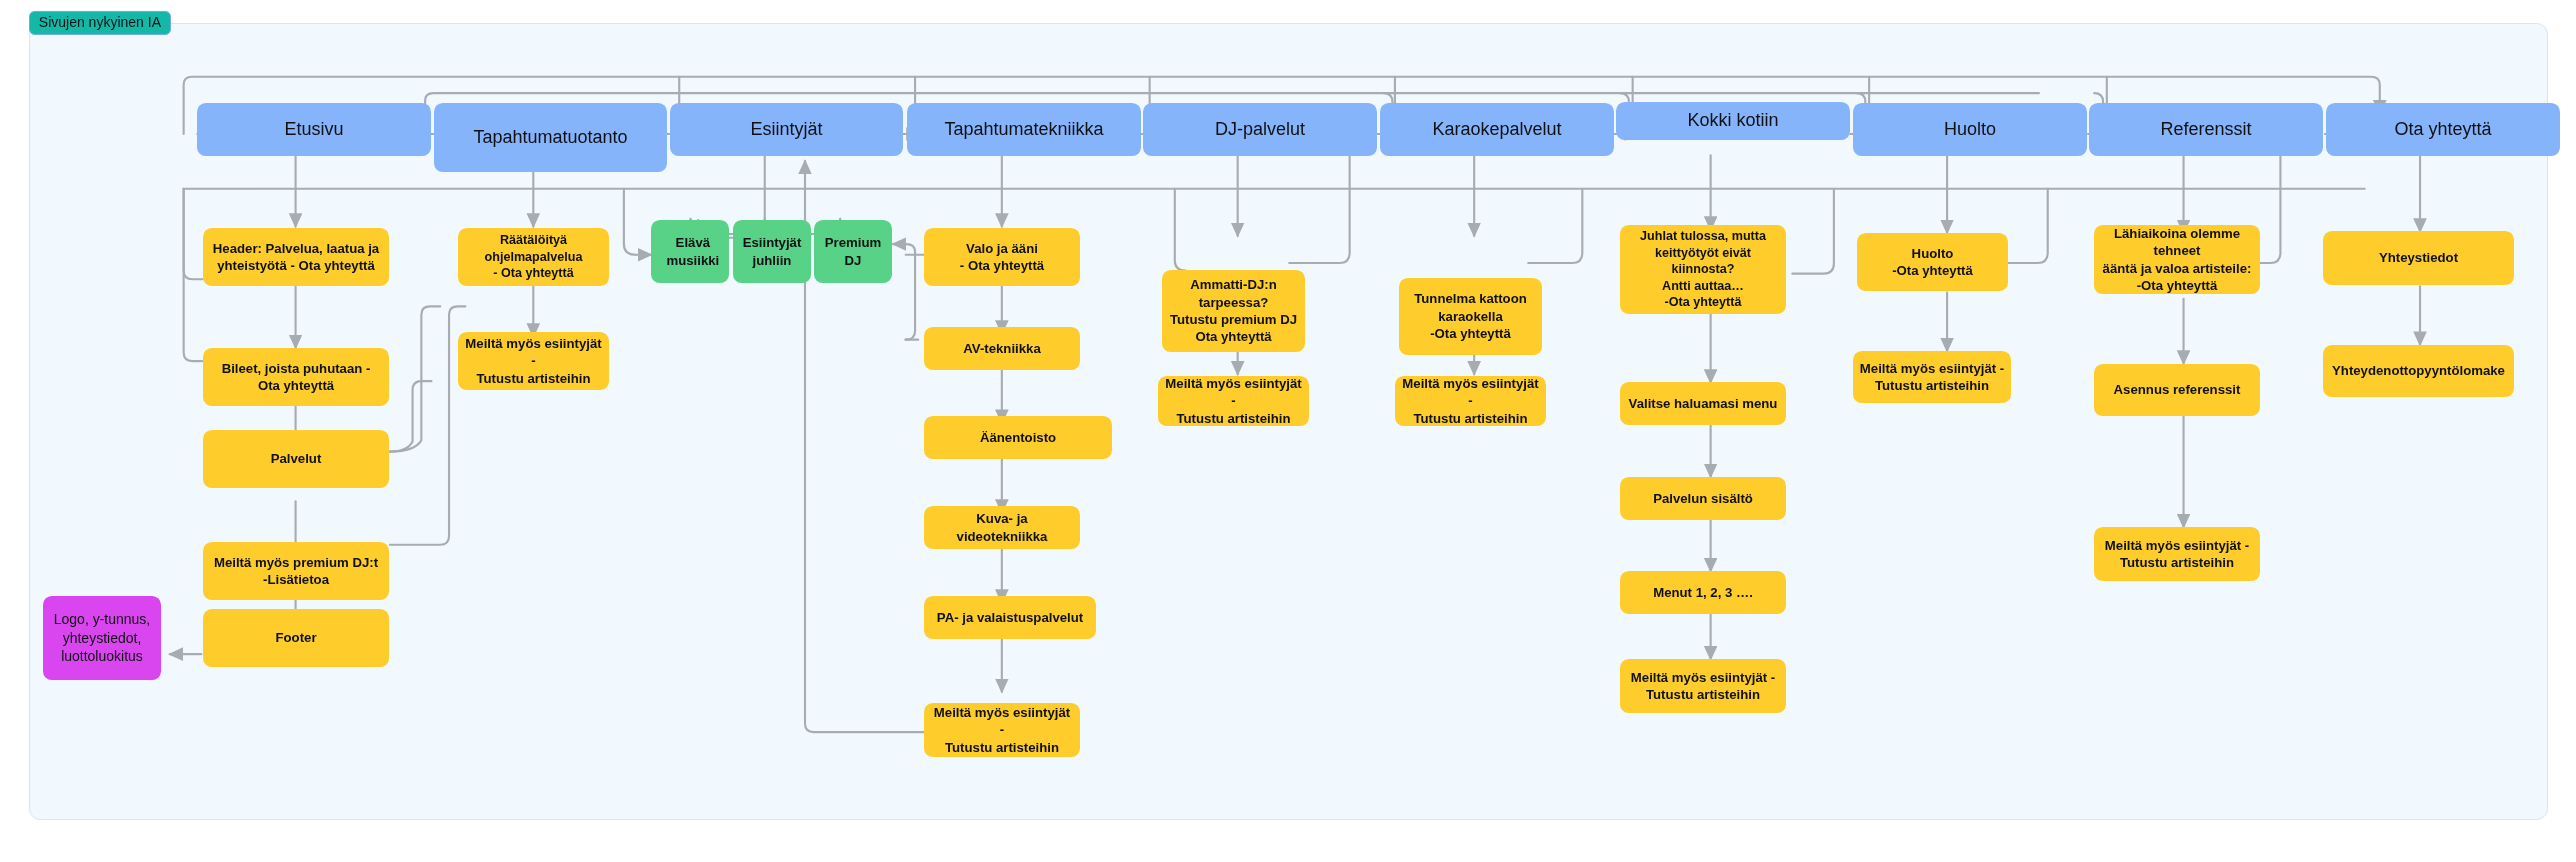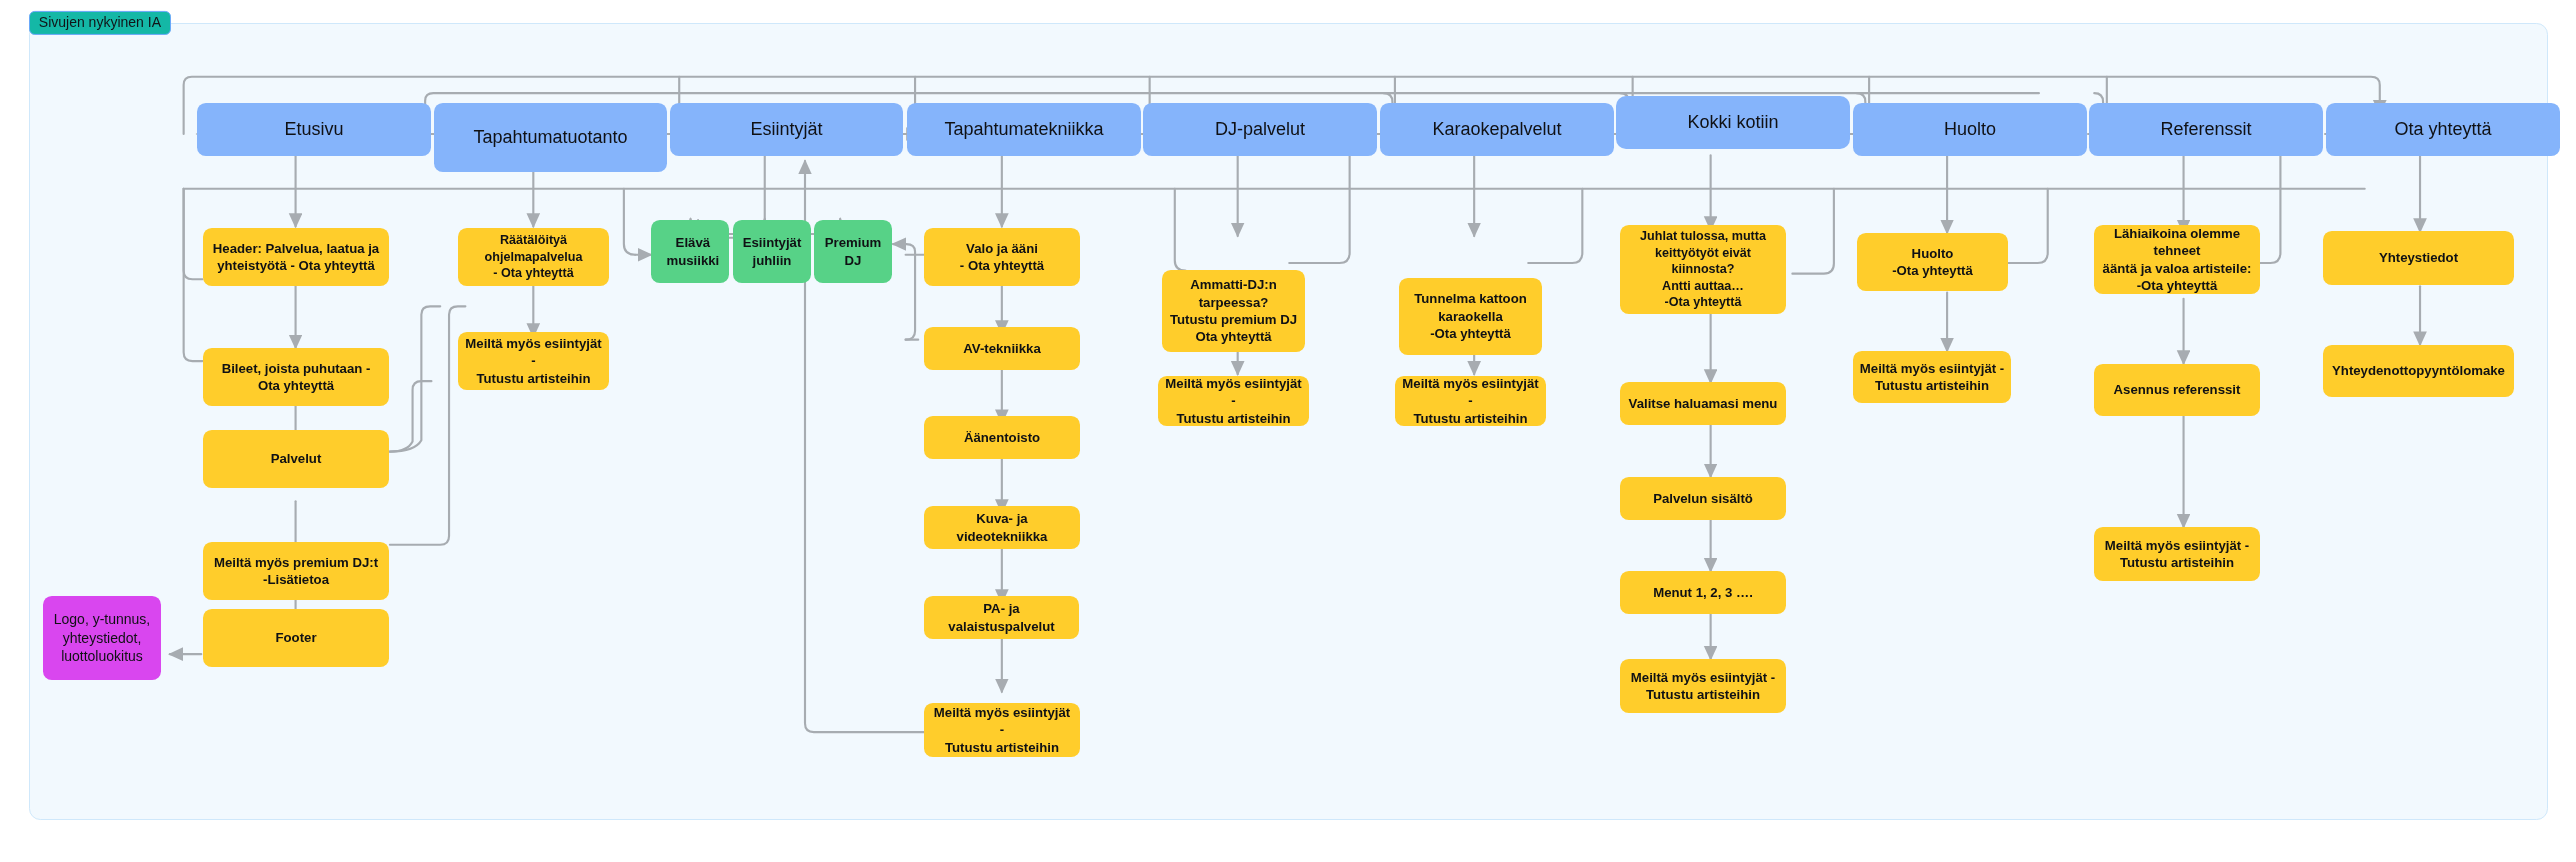--- a/index.html
+++ b/index.html
@@ -205,21 +205,21 @@
       <path d="M3848,455 L3848,548" marker-end="url(#ah)"></path>
     </g>
   </svg>
 
   <div class="node blue t-head" style="left:197px;  top:103px; width:234px; height:53px;">Etusivu</div>
   <div class="node blue t-head" style="left:434px;  top:103px; width:233px; height:69px;">Tapahtumatuotanto</div>
   <div class="node blue t-head" style="left:670px; top:103px; width:233px; height:53px;">Esiintyjät</div>
   <div class="node blue t-head" style="left:907px; top:103px; width:234px; height:53px;">Tapahtumatekniikka</div>
   <div class="node blue t-head" style="left:1143px; top:103px; width:234px; height:53px;">DJ-palvelut</div>
   <div class="node blue t-head" style="left:1380px; top:103px; width:234px; height:53px;">Karaokepalvelut</div>
-  <div class="node blue t-head" style="left:1616px; top:96px; width:234px; height:53px;border-radius:10px;">Kokki kotiin</div>
+  <div class="node blue t-head" style="left:1616px; top:102px; width:234px; height:38px;">Kokki kotiin</div>
   <div class="node blue t-head" style="left:1853px; top:103px; width:234px; height:53px;">Huolto</div>
   <div class="node blue t-head" style="left:2089px; top:103px; width:234px; height:53px;">Referenssit</div>
   <div class="node blue t-head" style="left:2326px; top:103px; width:234px; height:53px;">Ota yhteyttä</div>
 
   <div class="node yellow t-body" style="left:203px; top:228px; width:186px; height:58px;">Header: Palvelua, laatua ja
 yhteistyötä - Ota yhteyttä</div>
   <div class="node yellow t-body" style="left:203px; top:348px; width:186px; height:58px;">Bileet, joista puhutaan -
 Ota yhteyttä</div>
   <div class="node yellow t-body" style="left:203px; top:430px; width:186px; height:58px;">Palvelut</div>
   <div class="node yellow t-body" style="left:203px; top:514px; width:186px; height:58px;margin-top:28px;">Meiltä myös premium DJ:t
@@ -237,23 +237,23 @@
   <div class="node green t-body" style="left:651px; top:220px; width:78px; height:63px;padding-left:12px;">Elävä
 musiikki</div>
   <div class="node green t-body" style="left:733px; top:220px; width:78px; height:63px;">Esiintyjät
 juhliin</div>
   <div class="node green t-body" style="left:814px; top:220px; width:78px; height:63px;">Premium
 DJ</div>
 
   <div class="node yellow t-body" style="left:924px; top:228px; width:156px; height:58px;">Valo ja ääni
 - Ota yhteyttä</div>
   <div class="node yellow t-body" style="left:924px; top:327px; width:156px; height:43px;">AV-tekniikka</div>
-  <div class="node yellow t-body" style="left:924px; top:416px; width:156px; height:43px;">Äänentoisto</div>
+  <div class="node yellow t-body" style="left:924px; top:416px; width:188px; height:43px;">Äänentoisto</div>
   <div class="node yellow t-body" style="left:924px; top:506px; width:156px; height:43px;">Kuva- ja videotekniikka</div>
-  <div class="node yellow t-body" style="left:924px; top:596px; width:155px; height:43px;">PA- ja valaistuspalvelut</div>
+  <div class="node yellow t-body" style="left:924px; top:596px; width:172px; height:43px;">PA- ja valaistuspalvelut</div>
   <div class="node yellow t-body" style="left:924px; top:703px; width:156px; height:54px;">Meiltä myös esiintyjät -
 Tutustu artisteihin</div>
 
   <div class="node yellow t-body" style="left:1162px; top:230px; width:143px; height:82px;margin-top:40px;">Ammatti-DJ:n
 tarpeessa?
 Tutustu premium DJ
 Ota yhteyttä</div>
   <div class="node yellow t-body" style="left:1158px; top:376px; width:151px; height:50px;">Meiltä myös esiintyjät -
 Tutustu artisteihin</div>
 

